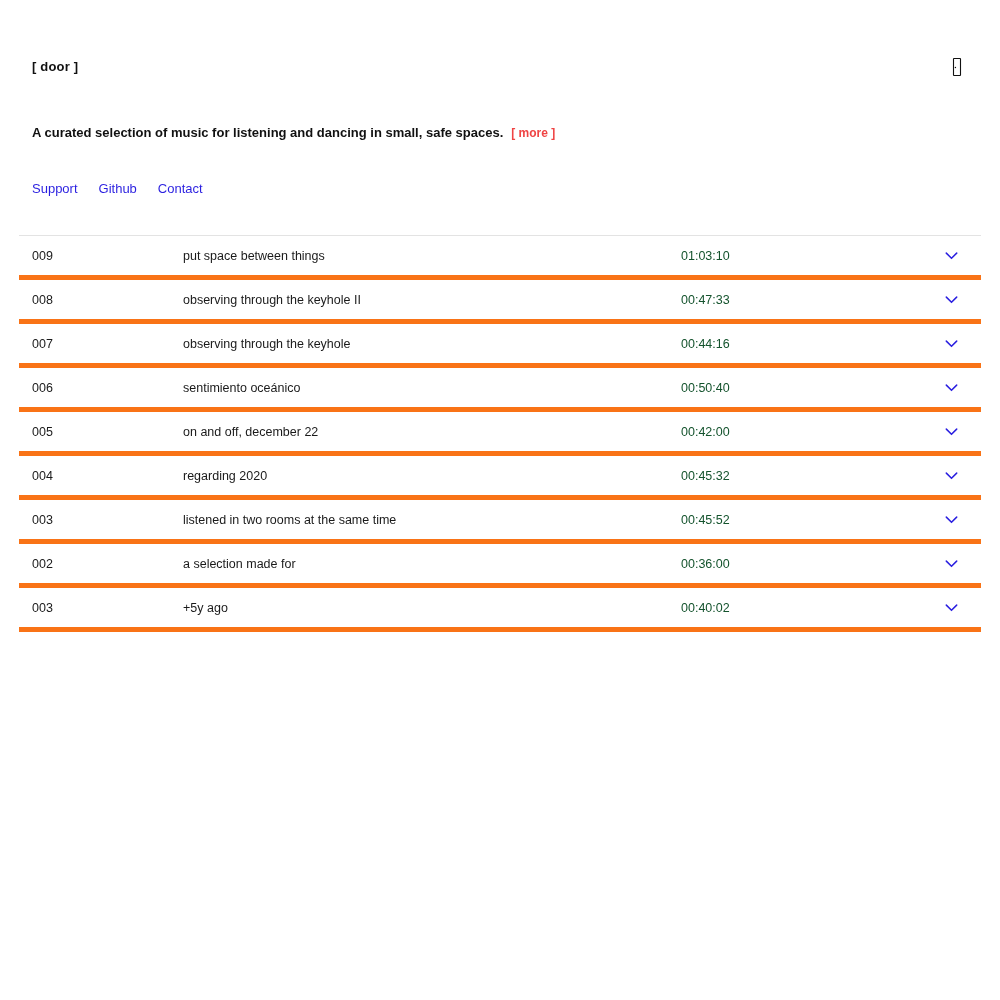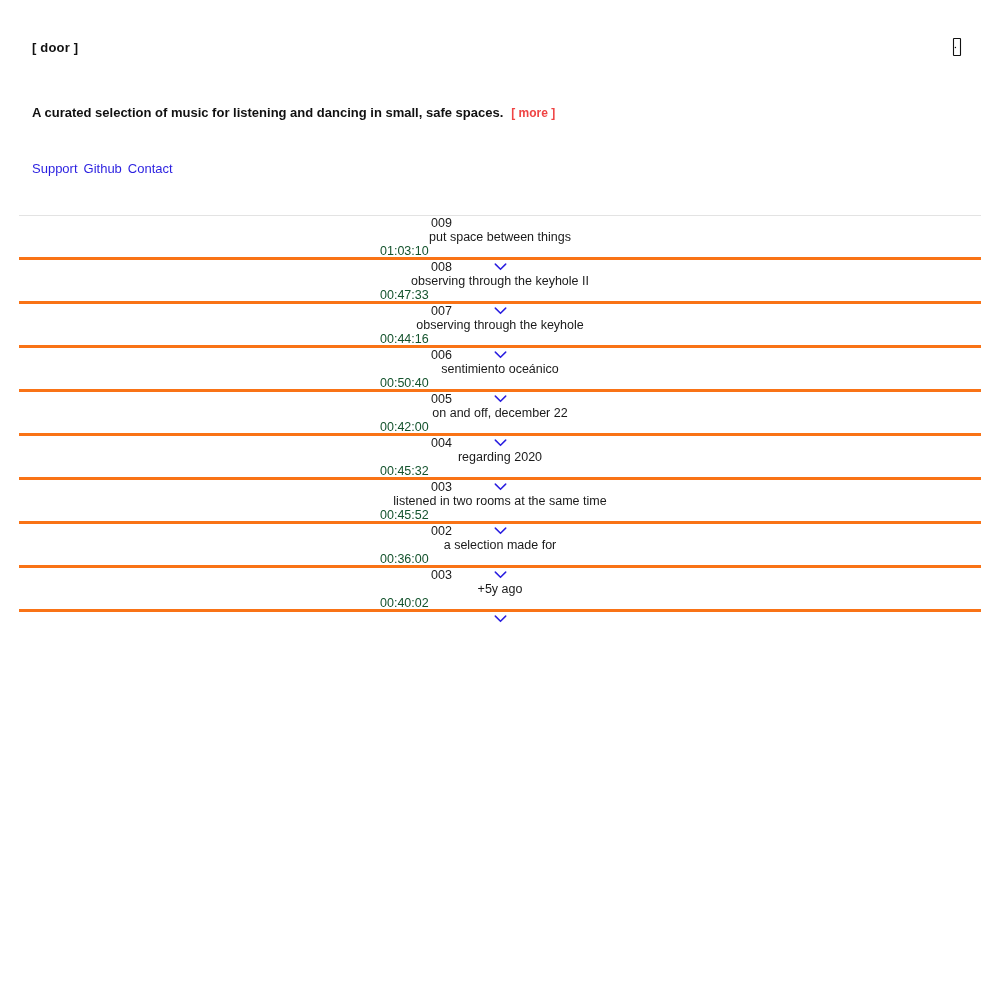--- a/index.html
+++ b/index.html
@@ -15,23 +15,23 @@
 
   .page {
     width: 1000px;
     height: 1000px;
     position: relative;
     box-sizing: border-box;
   }
 
   
   .header {
-    padding: 36px 32px 0 32px;
-    display: flex;
-    align-items: flex-end;
+    padding: 56px 32px 0 32px;
+    display: flex;
+    align-items: center;
     justify-content: space-between;
   }
 
   .site-title {
     font-size: 13px;
     font-weight: bold;
     letter-spacing: 0.2px;
     color: #111111;
     line-height: 20px;
   }
@@ -59,21 +59,21 @@
     text-decoration: none;
     margin-left: 8px;
     font-size: 12px;
     cursor: pointer;
   }
 
   
   .nav {
     margin: 38px 32px 0 32px;
     display: flex;
-    gap: 6px;
+    gap: 21px;
     align-items: center;
   }
 
   .nav a {
     color: #2a1fe0;
     font-size: 13px;
     text-decoration: none;
     line-height: 18px;
     cursor: pointer;
   }
@@ -81,24 +81,23 @@
   
   .episodes {
     margin: 37px 19px 0 19px;
     border-top: 1px solid #e3e3e3;
   }
 
   .episode-row {
     display: flex;
     align-items: center;
     height: 44px;
-    border-bottom: 3px solid #f97316;
+    border-bottom: 5px solid #f97316;
     cursor: pointer;
     box-sizing: border-box;
-    flex-direction: column;
   }
 
   .ep-num {
     width: 164px;
     padding-left: 13px;
     box-sizing: border-box;
     font-size: 12.5px;
     color: #1a1a1a;
   }
 

